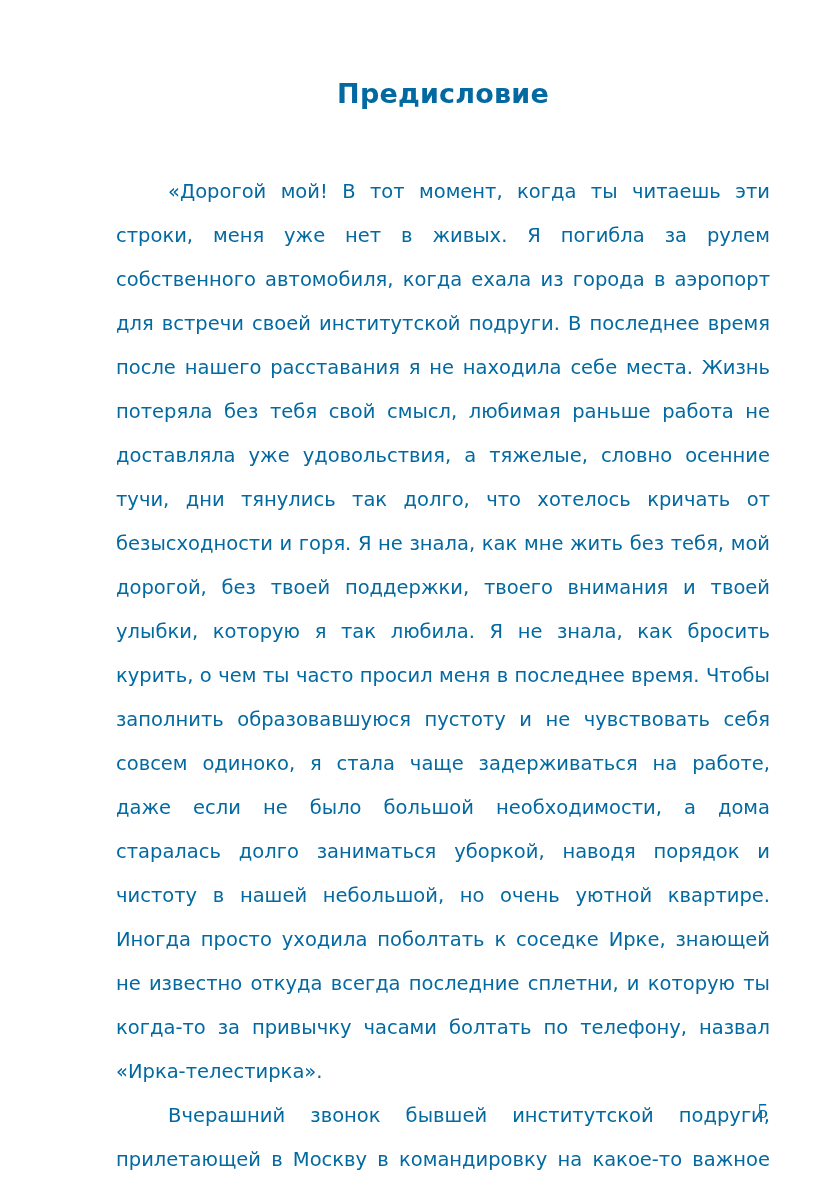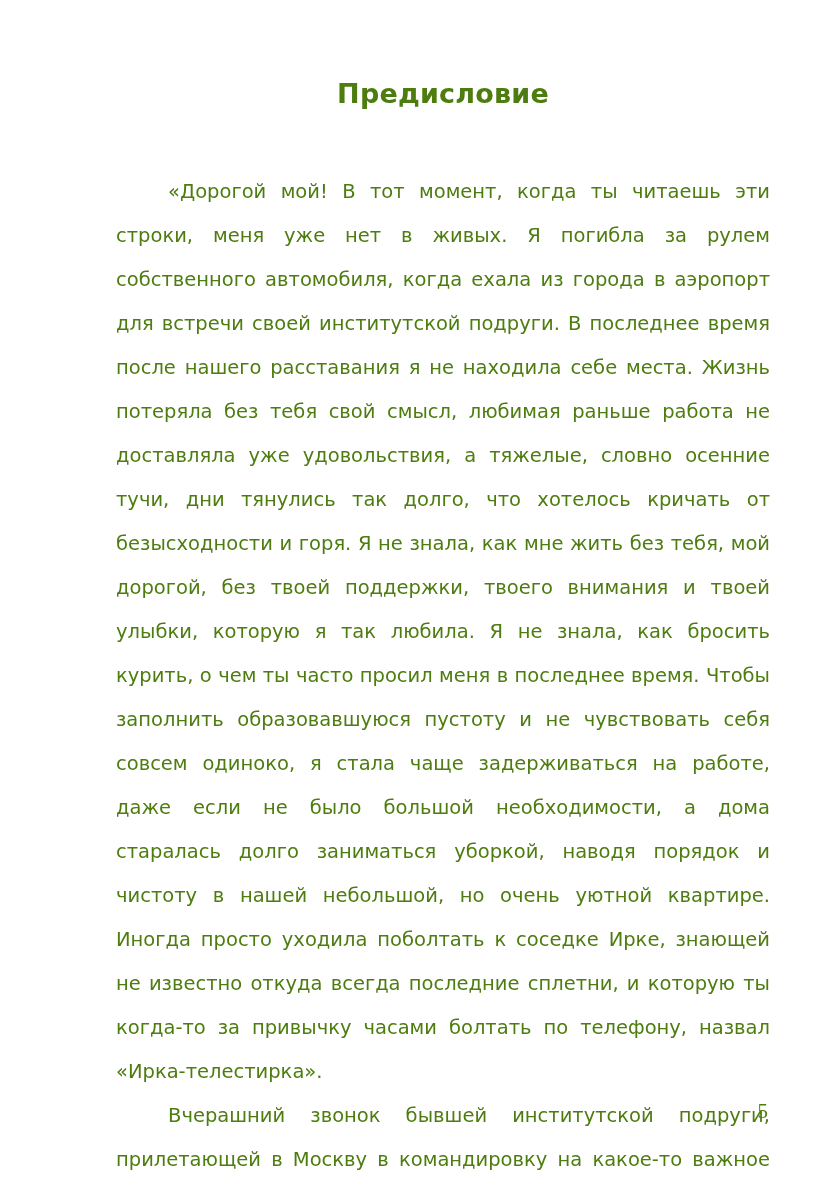--- a/index.html
+++ b/index.html
@@ -6,21 +6,21 @@
     margin: 0;
     padding: 0;
     background: #e8e8e8;
   }
   .page {
     position: relative;
     width: 840px;
     height: 1190px;
     margin: 0 auto;
     background: #ffffff;
-    color: #4d7c0f;
+    color: #0369a1;
     font-family: "DejaVu Sans", sans-serif;
     overflow: hidden;
     box-sizing: border-box;
   }
   .content {
     margin-left: 116px;
     margin-right: 70px;
   }
   .title {
     margin: 0;

